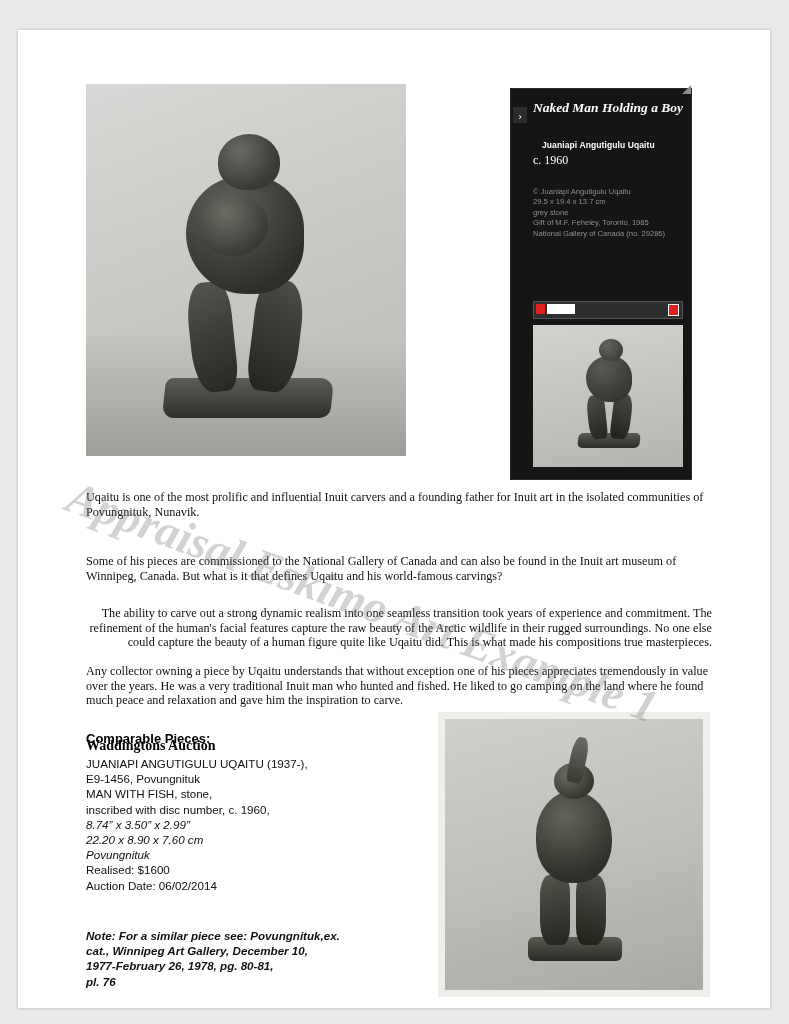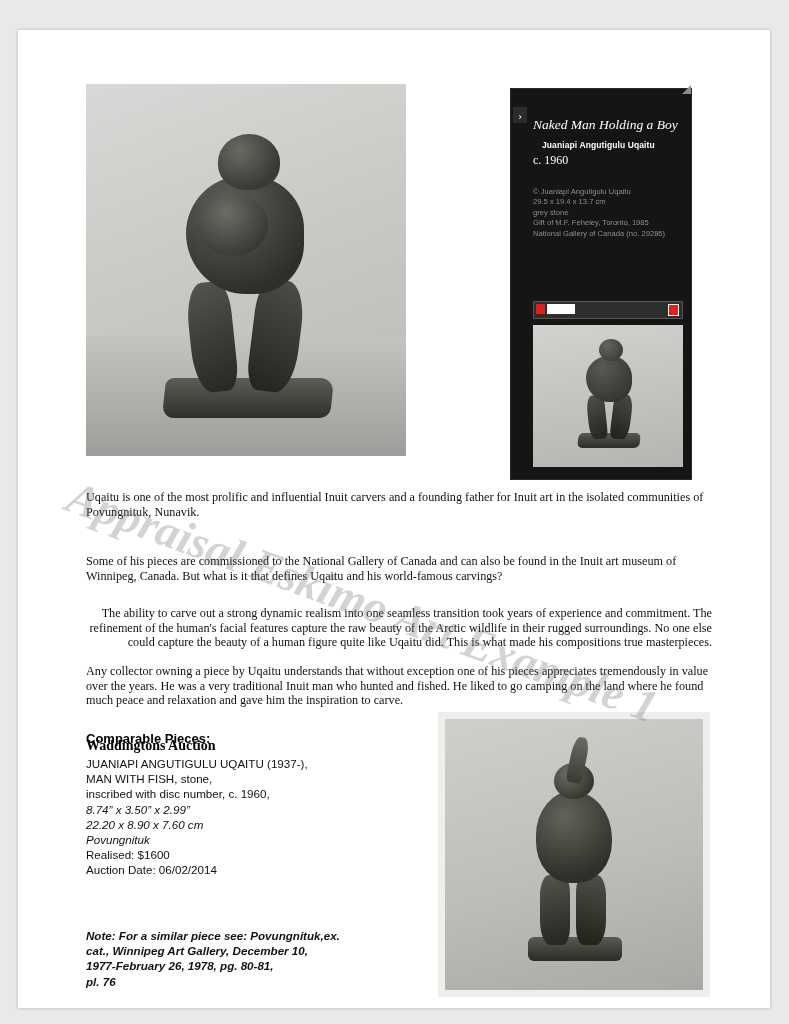--- a/index.html
+++ b/index.html
@@ -105,24 +105,24 @@
     left: 2px; top: 18px;
     width: 14px; height: 16px;
     background: #2b2b2b;
     color: #fff;
     font-size: 11px;
     line-height: 16px;
     text-align: center;
   }
   .ip-title {
     position: absolute;
-    left: 22px; top: 28px; right: 8px;
+    left: 22px; top: 11px; right: 8px;
     font-family: "Liberation Serif", serif;
     font-style: italic;
-    font-weight: normal;
+    font-weight: bold;
     font-size: 13.5px;
     line-height: 15px;
   }
   .ip-artist {
     position: absolute;
     left: 22px; top: 51px; right: 8px;
     font-family: "Liberation Sans", sans-serif;
     font-weight: bold;
     font-size: 8.5px;
     letter-spacing: 0.1px;
@@ -344,20 +344,21 @@
   <div class="body-block" id="para2">Some of his pieces are commissioned to the National Gallery of Canada and can also be found in the Inuit art museum of Winnipeg, Canada. But what is it that defines Uqaitu and his world-famous carvings?</div>
   <div class="body-block" id="para1">Uqaitu is one of the most prolific and influential Inuit carvers and a founding father for Inuit art in the isolated communities of Povungnituk, Nunavik.</div>
   <div class="body-block" id="para3">The ability to carve out a strong dynamic realism into one seamless transition took years of experience and commitment. The refinement of the human's facial features capture the raw beauty of the Arctic wildlife in their rugged surroundings. No one else could capture the beauty of a human figure quite like Uqaitu did. This is what made his compositions true masterpieces.</div>
   <div class="body-block" style="top:634px;">Any collector owning a piece by Uqaitu understands that without exception one of his pieces appreciates tremendously in value over the years. He was a very traditional Inuit man who hunted and fished. He liked to go camping on the land where he found much peace and relaxation and gave him the inspiration to carve.</div>
 
   <div class="sec-head" id="comparable-head">Comparable Pieces:</div>
   <div class="auction-head">Waddingtons Auction</div>
 
   <div class="auction-list">
     <div>JUANIAPI ANGUTIGULU UQAITU (1937-),</div>
+    <div>E9-1456, Povungnituk</div>
     <div>MAN WITH FISH, stone,</div>
     <div>inscribed with disc number, c. 1960,</div>
     <div class="ital">8.74” x 3.50” x 2.99”</div>
     <div class="ital">22.20 x 8.90 x 7.60 cm</div>
     <div class="ital">Povungnituk</div>
     <div>Realised: $1600</div>
     <div>Auction Date: 06/02/2014</div>
   </div>
 
   <div class="note">

